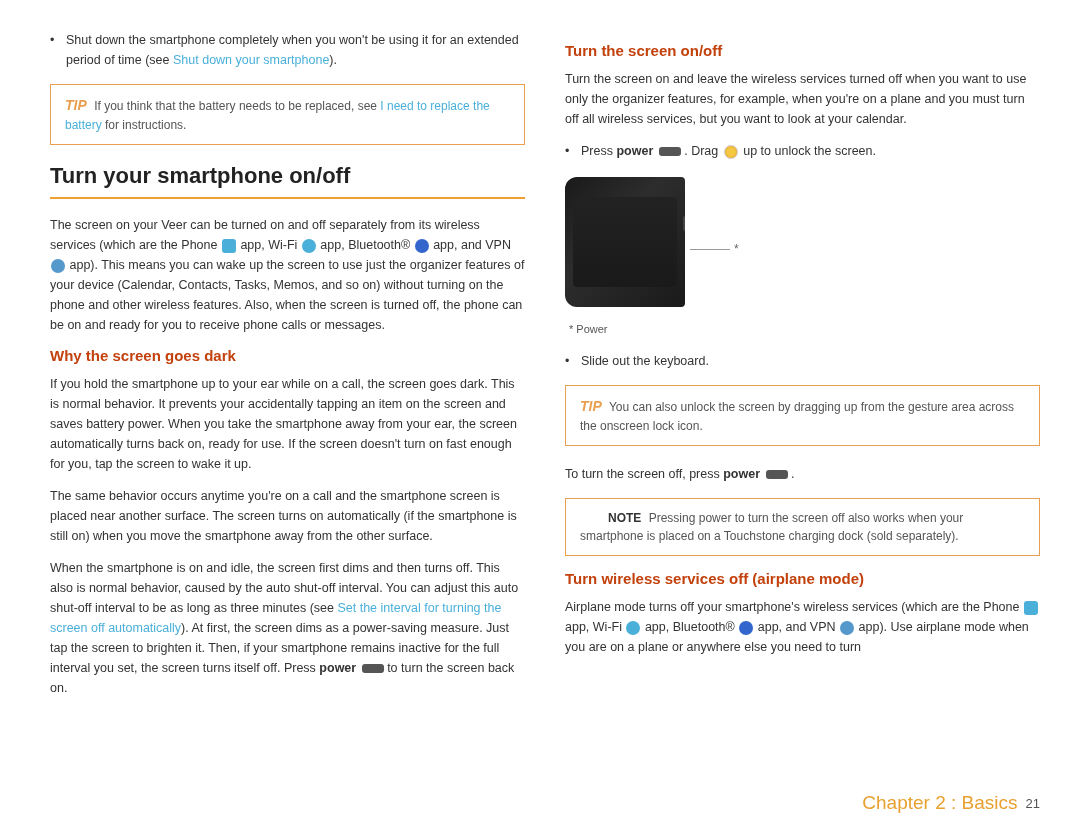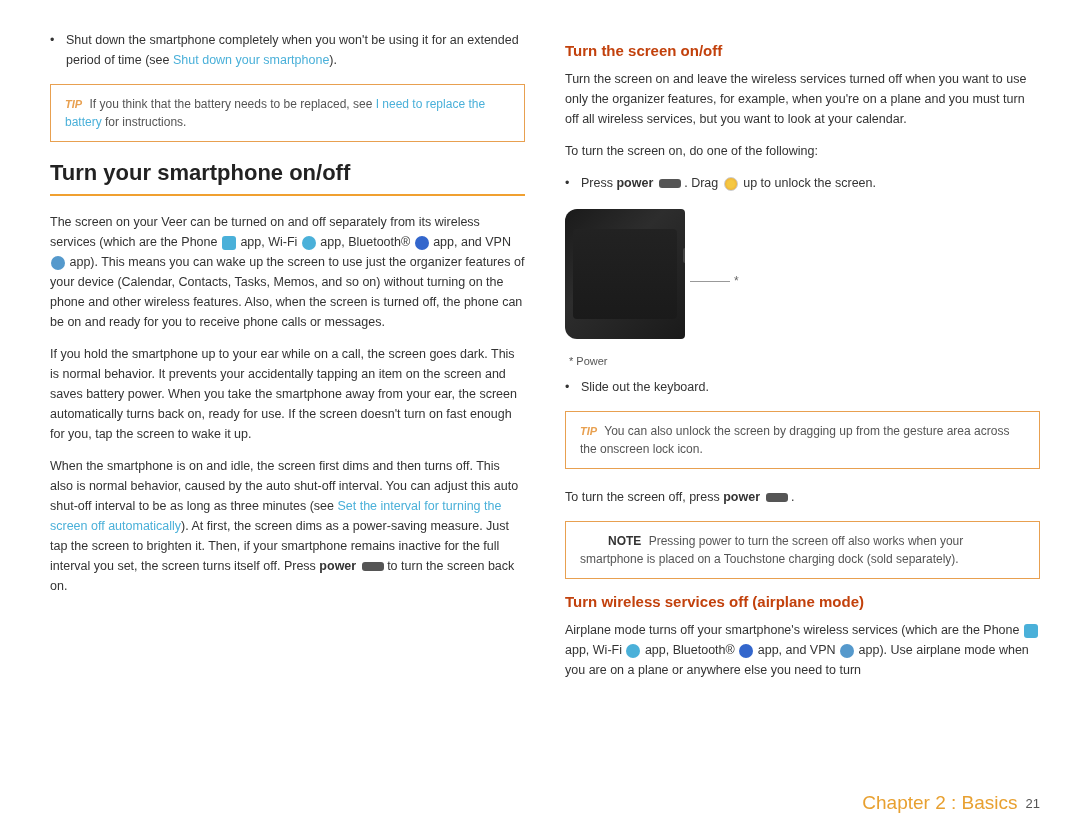--- a/index.html
+++ b/index.html
@@ -33,21 +33,21 @@
       margin-bottom: 18px;
       font-size: 12px;
       color: #555;
       line-height: 1.5;
     }
     .tip-box .tip-label {
       color: #e8a050;
       font-weight: bold;
       font-style: italic;
       margin-right: 4px;
-      font-size: 11px;
+      font-size: 14px;
     }
     .tip-box a, .content-link {
       color: #4ab0d9;
       text-decoration: none;
     }
     .section-title {
       font-size: 22px;
       font-weight: bold;
       color: #222;
       margin-bottom: 16px;
@@ -262,55 +262,56 @@
       <span class="app-icon-phone"></span>
       <span>app, Wi-Fi</span>
       <span class="app-icon-wifi"></span>
       <span>app, Bluetooth®</span>
       <span class="app-icon-bt"></span>
       <span>app, and VPN</span>
       <span class="app-icon-vpn"></span>
       <span>app). This means you can wake up the screen to use just the organizer features of your device (Calendar, Contacts, Tasks, Memos, and so on) without turning on the phone and other wireless features. Also, when the screen is turned off, the phone can be on and ready for you to receive phone calls or messages.</span>
     </p>
 
+    <h3 class="subsection-title">Why the screen goes dark</h3>
 
     <p class="body-text">If you hold the smartphone up to your ear while on a call, the screen goes dark. This is normal behavior. It prevents your accidentally tapping an item on the screen and saves battery power. When you take the smartphone away from your ear, the screen automatically turns back on, ready for use. If the screen doesn't turn on fast enough for you, tap the screen to wake it up.</p>
+    <p class="body-text">The same behavior occurs anytime you're on a call and the smartphone screen is placed near another surface. The screen turns on automatically (if the smartphone is still on) when you move the smartphone away from the other surface.</p>
     <p class="body-text">
       <span>When the smartphone is on and idle, the screen first dims and then turns off. This also is normal behavior, caused by the auto shut-off interval. You can adjust this auto shut-off interval to be as long as three minutes (see </span><a class="content-link">Set the interval for turning the screen off automatically</a><span>). At first, the screen dims as a power-saving measure. Just tap the screen to brighten it. Then, if your smartphone remains inactive for the full interval you set, the screen turns itself off. Press</span>
       <span class="bold-text">power</span>
       <span class="power-icon"></span>
       <span>to turn the screen back on.</span>
     </p>
   </div>
 
   <div class="right-column">
 
     <h3 class="subsection-title">Turn the screen on/off</h3>
 
     <p class="body-text">Turn the screen on and leave the wireless services turned off when you want to use only the organizer features, for example, when you're on a plane and you must turn off all wireless services, but you want to look at your calendar.</p>
-    <p class="body-text">To turn the screen on, do one of the following:</p>
 
     <div class="bullet-item">
       <span>Press</span>
       <span class="bold-text">power</span>
       <span class="power-icon"></span>
       <span>. Drag</span>
       <span class="lock-icon"></span>
       <span>up to unlock the screen.</span>
     </div>
 
     <div class="phone-image-container">
       <div class="phone-image"></div>
       <div class="phone-label-line">
         <span class="phone-label-star">*</span>
       </div>
     </div>
     <div class="power-caption">Power</div>
 
-    <div class="bullet-item" style="margin-top:10px;">Slide out the keyboard.</div>
+    <div class="bullet-item" style="margin-top:16px;">Slide out the keyboard.</div>
 
     <div class="tip-box" style="margin-top:14px;">
       <span class="tip-label">TIP</span>
       <span>You can also unlock the screen by dragging up from the gesture area across the onscreen lock icon.</span>
     </div>
 
     <p class="body-text" style="">
       <span>To turn the screen off, press</span>
       <span class="bold-text">power</span>
       <span class="power-icon"></span>

